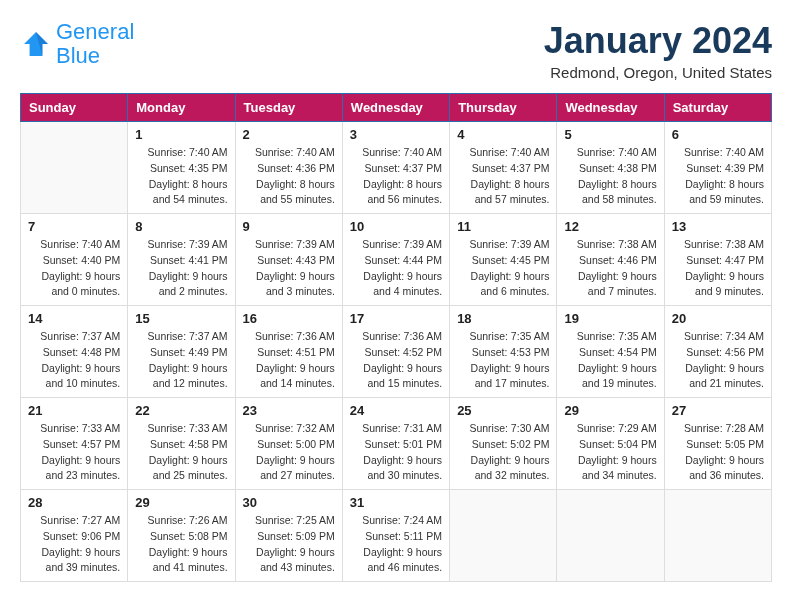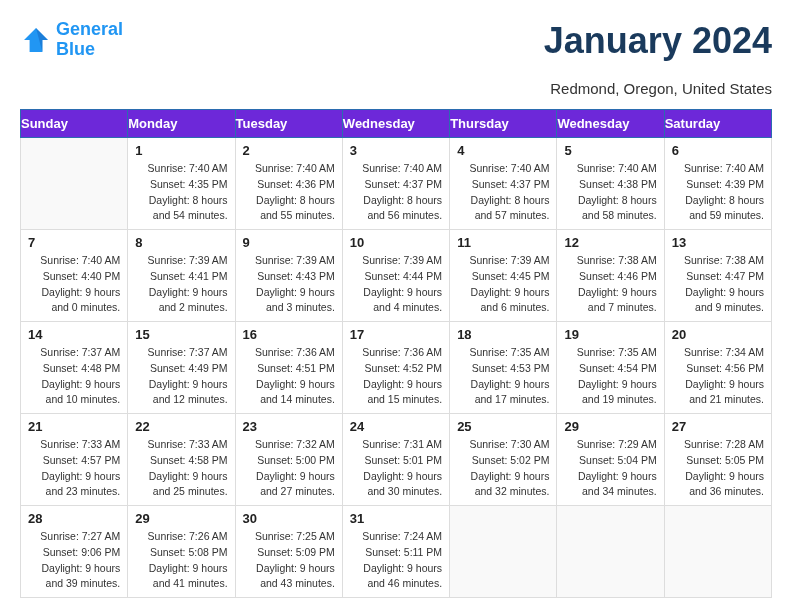--- a/index.html
+++ b/index.html
@@ -15,22 +15,22 @@
       justify-content: space-between;
       align-items: flex-start;
       margin-bottom: 12px;
     }
     .logo {
       display: flex;
       align-items: center;
       gap: 4px;
     }
     .logo-text {
-      font-size: 18px;
-      font-weight: bold;
+      font-size: 22px;
+      font-weight: normal;
       color: #1a3a5c;
       line-height: 1.1;
     }
     .logo-text span {
       color: #2196F3;
     }
     .logo-icon {
       width: 32px;
       height: 32px;
     }
@@ -38,33 +38,33 @@
       text-align: right;
     }
     .calendar-title {
       font-size: 36px;
       font-weight: bold;
       color: #1a3a5c;
     }
     .calendar-subtitle {
       font-size: 15px;
       color: #333;
-      margin-top: 18px;
+      margin-top: 2px;
     }
     .calendar-table {
       width: 100%;
       border-collapse: collapse;
       border: 1px solid #ccc;
     }
     .calendar-table th {
-      background-color: #6d28d9;
+      background-color: #be185d;
       color: white;
       font-size: 13px;
       font-weight: bold;
-      padding: 6px 0;
+      padding: 6px 8px;
       text-align: left;
       border: 1px solid #2b6cb0;
     }
     .calendar-table td {
       vertical-align: top;
       padding: 5px 7px;
       border: 1px solid #ddd;
       width: calc(100% / 7);
       min-height: 80px;
       font-size: 11px;

